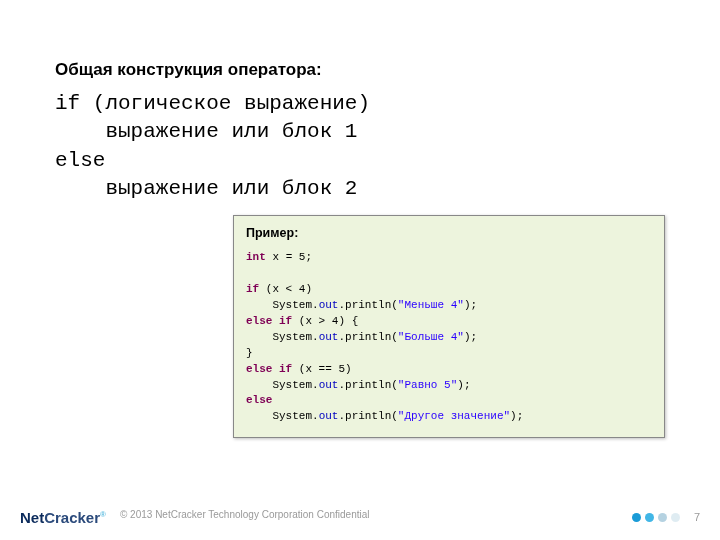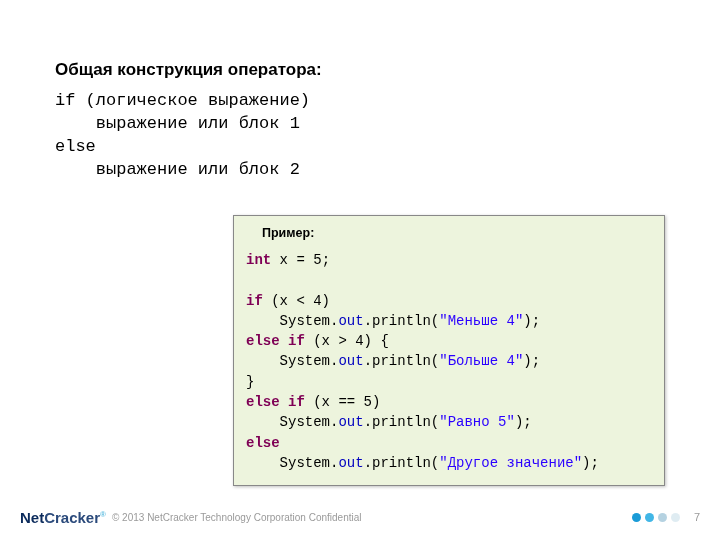--- a/index.html
+++ b/index.html
@@ -1,40 +1,40 @@
 <!DOCTYPE html>
 <html><head>
 <meta charset="utf-8">
 <style>
   * { box-sizing: border-box; margin: 0; padding: 0; }
   html, body { width: 720px; height: 540px; font-family: "Segoe UI", Arial, sans-serif; background: #fff; color: #000; }
   .slide { position: relative; width: 720px; height: 540px; padding: 60px 28px 0 55px; }
   .heading { font-size: 17px; font-weight: bold; margin-bottom: 10px; }
-  .syntax { font-family: "Courier New", monospace; font-size: 17px; line-height: 1.35; white-space: pre; }
+  .syntax { font-family: "Courier New", monospace; font-size: 21px; line-height: 1.35; white-space: pre; }
   .example-box {
     position: absolute;
     left: 233px; top: 215px;
     width: 432px;
     background: #edf4dd;
     border: 1px solid #888;
     box-shadow: 1px 1px 3px rgba(0,0,0,0.25), inset 0 0 0 2px #fff0;
     padding: 10px 12px 12px 12px;
   }
-  .example-title { font-size: 12.5px; font-weight: bold; margin-bottom: 10px; margin-left: 16px; }
-  .code { font-family: "Courier New", monospace; font-size: 14px; line-height: 1.45; white-space: pre; }
+  .example-title { font-size: 12.5px; font-weight: bold; margin-bottom: 10px; }
+  .code { font-family: "Courier New", monospace; font-size: 11px; line-height: 1.45; white-space: pre; }
   .kw { color: #7f0055; font-weight: bold; }
   .field { color: #0000c0; text-align: right; }
   .str { color: #2a00ff; }
   .brace { color: #000; }
   .footer {
     position: absolute; left: 0; bottom: 0; width: 720px; height: 40px;
     display: flex; align-items: center; justify-content: space-between;
     padding: 0 20px 6px 20px;
   }
-  .footer-left { display: flex; align-items: center; }
+  .footer-left { display: flex; align-items: flex-start; gap: 8px; }
   .logo { font-family: Arial, sans-serif; font-weight: bold; font-size: 15px; color: #0b2a5b; }
   .logo .net { color: #0b2a5b; }
   .logo .cracker { color: #2b4a7b; }
   .logo sup { color: #5fbde0; font-size: 8px; }
   .confidential { font-size: 10px; color: #9a9a9a; margin-left: 6px; }
   .footer-right { display: flex; align-items: center; gap: 14px; }
   .dots { display: flex; gap: 4px; align-items: center; }
   .dot { width: 9px; height: 9px; border-radius: 50%; }
   .d1 { background: #1a9bd7; }
   .d2 { background: #41b6e6; }

